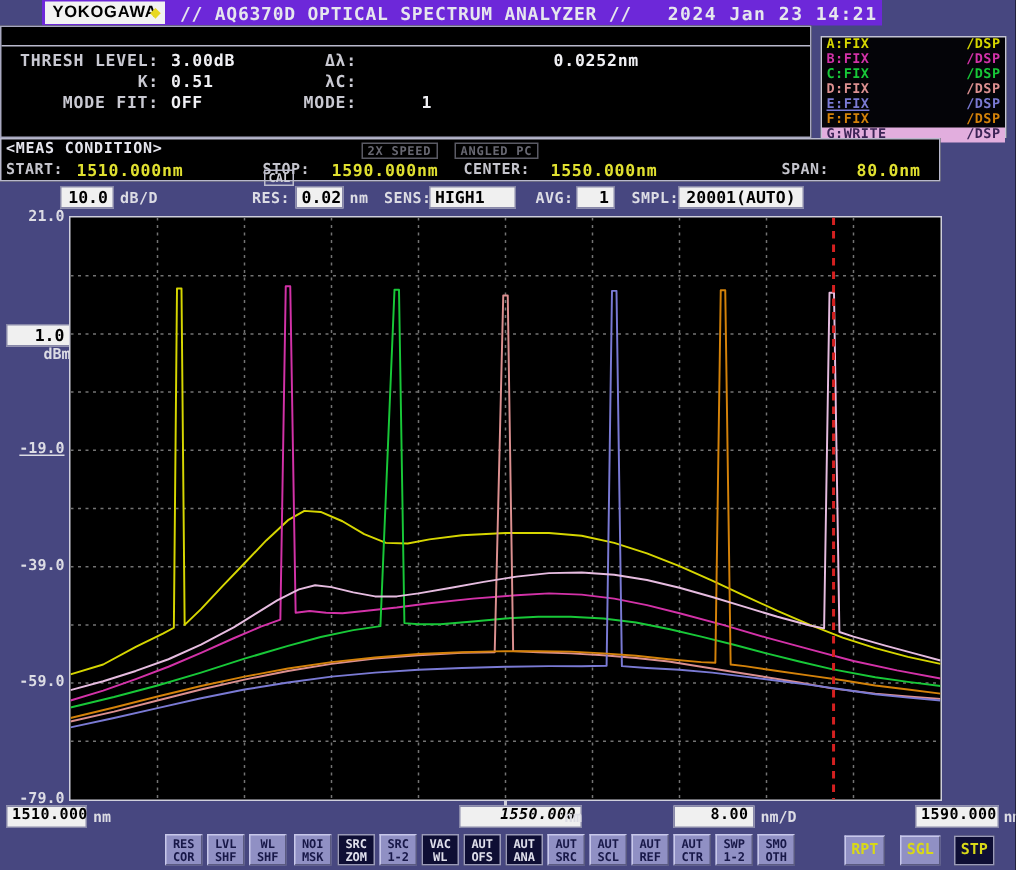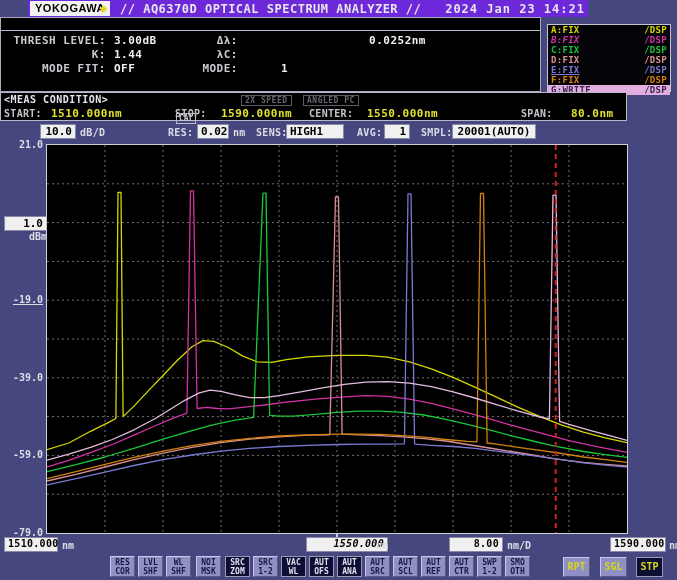--- a/index.html
+++ b/index.html
@@ -99,39 +99,39 @@
   <div class="abs aline"></div>
   <div>
       <div class="a-row" style="top: 16px;">
         <span class="l1">THRESH LEVEL:</span>
         <span class="v1">3.00dB</span>
         <span class="l2">Δλ:</span>
         <span class="v2">0.0252nm</span>
       </div>
       <div class="a-row" style="top: 30px;">
         <span class="l1">K:</span>
-        <span class="v1">1.44</span>
+        <span class="v1">0.51</span>
         <span class="l2">λC:</span>
       </div>
       <div class="a-row" style="top: 44px;">
         <span class="l1">MODE FIT:</span>
         <span class="v1">OFF</span>
         <span class="l2">MODE:</span>
         <span class="v2 vleft">1</span>
       </div>
     </div>
 </div>
 
 <div class="abs legend">
     <div class="lg-row">
       <span style="color: rgb(214, 214, 0);">A:FIX</span>
       <span style="color: rgb(214, 214, 0);">/DSP</span>
     </div>
     <div class="lg-row">
-      <span style="color: rgb(211, 50, 168); font-style: italic;">B:FIX</span>
+      <span style="color: rgb(211, 50, 168);">B:FIX</span>
       <span style="color: rgb(211, 50, 168);">/DSP</span>
     </div>
     <div class="lg-row">
       <span style="color: rgb(24, 200, 56);">C:FIX</span>
       <span style="color: rgb(24, 200, 56);">/DSP</span>
     </div>
     <div class="lg-row">
       <span style="color: rgb(220, 144, 144);">D:FIX</span>
       <span style="color: rgb(220, 144, 144);">/DSP</span>
     </div>

